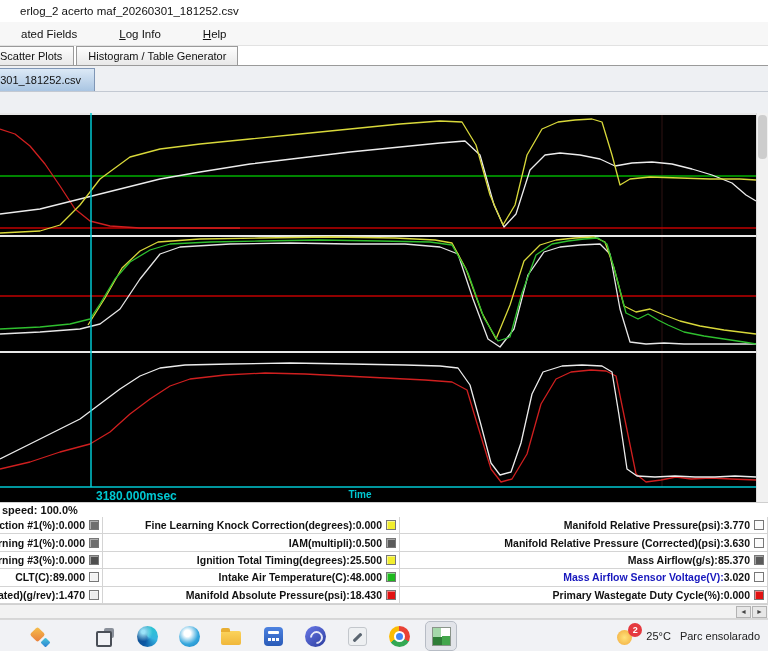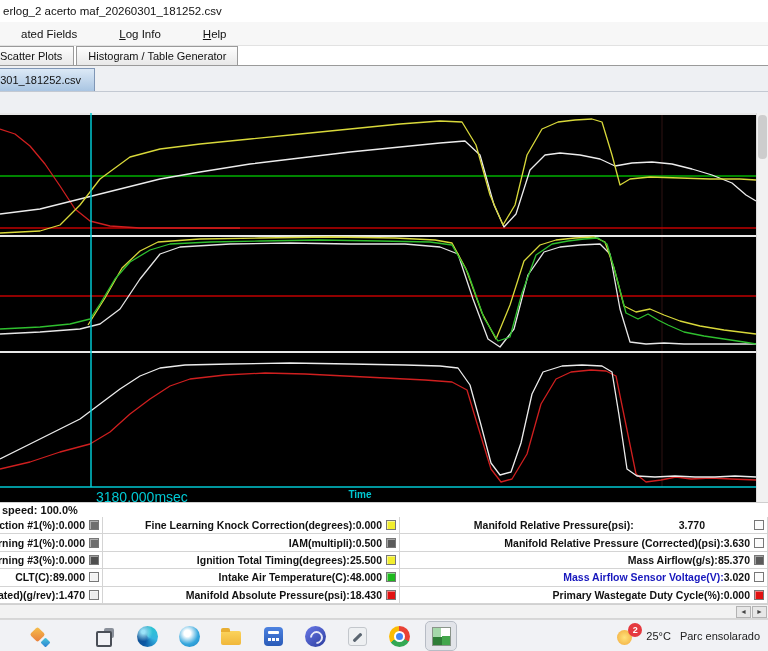--- a/index.html
+++ b/index.html
@@ -1,35 +1,35 @@
 <!DOCTYPE html>
 <html><head>
 <meta charset="utf-8">
 <style>
   *{margin:0;padding:0;box-sizing:border-box}
   html,body{width:768px;height:651px;overflow:hidden}
   body{position:relative;font-family:"Liberation Sans",sans-serif;background:#fff;color:#111}
 
-  .titlebar{position:absolute;left:0;top:0;width:768px;height:22px;background:#fff;display:flex;align-items:center;font-size:11.5px;padding-left:3px}
+  .titlebar{position:absolute;left:0;top:0;width:768px;height:22px;background:#fff;display:flex;align-items:center;font-size:11.5px;padding-left:20px}
   .menubar{position:absolute;left:0;top:22px;width:768px;height:24px;background:#f7f7f7;border-bottom:1px solid #e2e2e2;display:flex;align-items:center;font-size:11.5px}
   .menu-item{padding:3px 21px;cursor:default}
   .menu-item .mn{text-decoration:underline}
 
   .tabsrow{position:absolute;left:0;top:46px;width:768px;height:20px;background:#fff;border-bottom:1px solid #9a9a9a;display:flex;}
   .tab{border:1px solid #9a9a9a;border-bottom:none;background:linear-gradient(#fdfdfd,#e8e8e8);font-size:11px;padding:0 11px;margin-right:2px;height:19px;display:flex;align-items:center;white-space:nowrap}
   .tab.first{margin-left:-12px}
 
   .filetabrow{position:absolute;left:0;top:66px;width:768px;height:26px;background:#eef0f3;border-bottom:1px solid #c3c9d2;display:flex;align-items:flex-end}
   .filetab{margin-left:-26px;height:23px;border:1px solid #7f96b5;border-bottom:none;background:linear-gradient(#dce9f6,#a9c5e2);font-size:11px;padding:0 13px;display:flex;align-items:center;white-space:nowrap}
 
   .prechart{position:absolute;left:0;top:92px;width:768px;height:21px;background:#eef0f3}
 
   .chart{position:absolute;left:0;top:113px;width:756px;height:389px;background:#000}
   .chart svg{position:absolute;left:0;top:0}
-  .time-cursor-label{position:absolute;top:376px;left:96px;color:#00c8d2;font-size:14px;font-weight:normal}
+  .time-cursor-label{position:absolute;top:376px;left:96px;color:#00c8d2;font-size:12px;font-weight:bold}
   .time-axis-label{position:absolute;top:376px;left:328px;width:64px;text-align:center;color:#00c8d2;font-size:10px;font-weight:bold}
 
   .vscroll{position:absolute;left:756px;top:113px;width:12px;height:491px;background:#f1f1f1;border-left:1px solid #dadada}
   .vscroll .thumb{position:absolute;left:1px;top:2px;width:9px;height:44px;background:#cdcdcd;border-radius:4px}
 
   .statusrow{position:absolute;left:0;top:502px;width:768px;height:15px;background:#fff;border-top:1px solid #cfcfcf;font-size:11px;font-weight:bold;display:flex;align-items:center;padding-left:2px}
 
   .fields{position:absolute;left:0;top:517px;width:768px;height:87px;display:grid;grid-template-columns:103px 297px 368px;grid-auto-rows:17.4px;background:#fff}
   .field-cell{border-right:1px solid #d4d4d4;border-bottom:1px solid #d4d4d4;display:flex;align-items:center;justify-content:flex-end;font-size:10.5px;font-weight:bold;white-space:nowrap;overflow:hidden;padding-right:3px;background:#fff}
   .fvalue{margin-left:0}
@@ -180,21 +180,21 @@
     <div class="field-cell" style="grid-area: 4 / 2;">
       <span class="flabel">Intake Air Temperature(C):</span>
       <span class="fvalue">48.000</span>
       <span class="swatch" style="background: rgb(29, 185, 29);"></span>
     </div>
     <div class="field-cell" style="grid-area: 5 / 2;">
       <span class="flabel">Manifold Absolute Pressure(psi):</span>
       <span class="fvalue">18.430</span>
       <span class="swatch" style="background: rgb(226, 18, 18);"></span>
     </div>
-    <div class="field-cell" style="grid-area: 1 / 3; gap: 45px;">
+    <div class="field-cell" style="grid-area: 1 / 3;">
       <span class="flabel">Manifold Relative Pressure(psi):</span>
       <span class="fvalue">3.770</span>
       <span class="swatch" style="background: rgb(251, 251, 251);"></span>
     </div>
     <div class="field-cell" style="grid-area: 2 / 3;">
       <span class="flabel">Manifold Relative Pressure (Corrected)(psi):</span>
       <span class="fvalue">3.630</span>
       <span class="swatch" style="background: rgb(251, 251, 251);"></span>
     </div>
     <div class="field-cell" style="grid-area: 3 / 3;">

